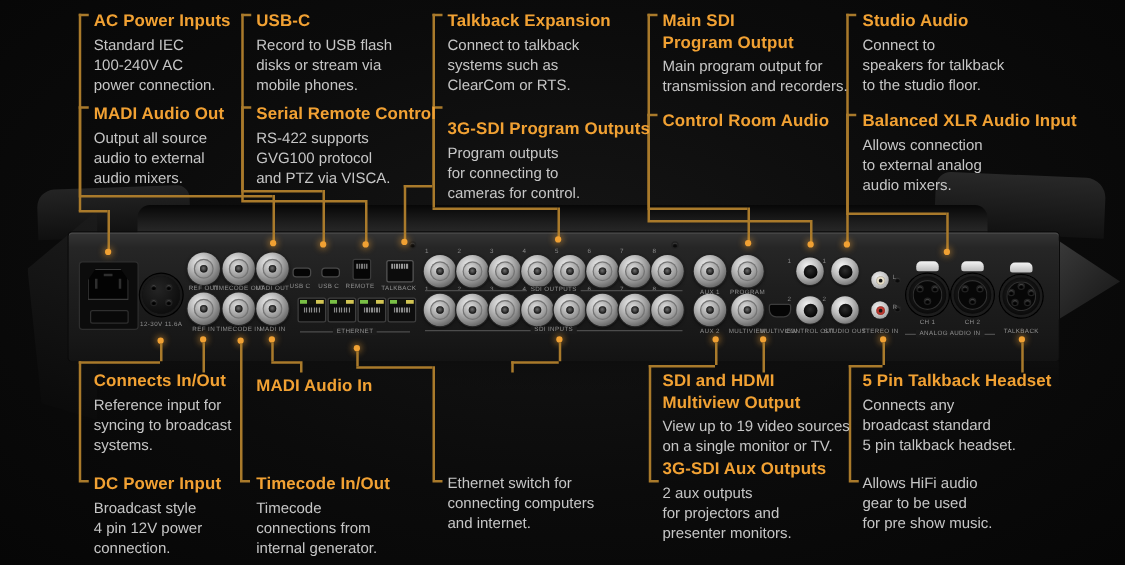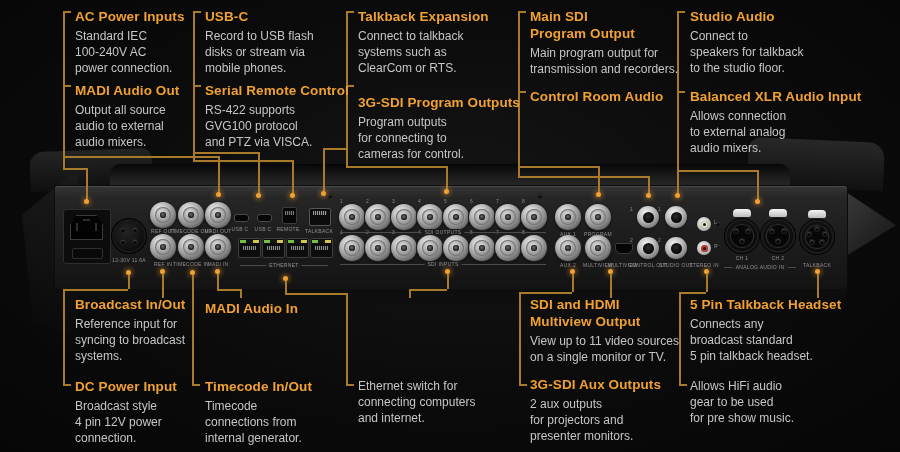--- a/index.html
+++ b/index.html
@@ -20,21 +20,21 @@
     margin:0;font-size:12px;line-height:16px;color:#C6C6C6;white-space:pre-line;
   }
   .t1{left:75px;top:8px}   .t2{left:75px;top:82px}
   .t3{left:205px;top:8px}  .t4{left:205px;top:82px}
   .t5{left:358px;top:8px}  .t6{left:358px;top:94px}
   .t7{left:530px;top:8px}  .t8{left:530px;top:88px}
   .t9{left:690px;top:8px}  .t10{left:690px;top:88px}
   .b1{left:75px;top:296px}  .b2{left:75px;top:378px}
   .b3{left:205px;top:300px} .b4{left:205px;top:378px}
   .b5{left:358px;top:296px} .b6{left:358px;top:378px}
-  .b7{left:530px;top:296px} .b8{left:530px;top:376px}
+  .b7{left:530px;top:296px} .b8{left:530px;top:366px}
   .b9{left:690px;top:296px} .b10{left:690px;top:378px}
 
   
   .lv,.lh{position:absolute;background:#A97A2B;}
   .lv{width:1.5px;} .lh{height:1.5px;}
   .ldot{position:absolute;width:5px;height:5px;border-radius:50%;background:#F1A133;
         box-shadow:0 0 5px 1.5px rgba(241,161,51,.45);}
 
   
   .chassis-top{position:absolute;left:110px;top:164px;width:680px;height:25px;
@@ -462,21 +462,21 @@
 to the studio floor.</p>
   </div>
   <div class="co t10">
     <h3>Balanced XLR Audio Input</h3>
     <p>Allows connection
 to external analog
 audio mixers.</p>
   </div>
 
   <div class="co b1">
-    <h3>Broadcast In/Out</h3>
+    <h3>Connects In/Out</h3>
     <p>Reference input for
 syncing to broadcast
 systems.</p>
   </div>
   <div class="co b2">
     <h3>DC Power Input</h3>
     <p>Broadcast style
 4 pin 12V power
 connection.</p>
   </div>
@@ -490,21 +490,21 @@
 internal generator.</p>
   </div>
   <div class="co b6">
     <p>Ethernet switch for
 connecting computers
 and internet.</p>
   </div>
   <div class="co b7">
     <h3>SDI and HDMI
 Multiview Output</h3>
-    <p>View up to 11 video sources
+    <p>View up to 19 video sources
 on a single monitor or TV.</p>
   </div>
   <div class="co b8">
     <h3>3G-SDI Aux Outputs</h3>
     <p>2 aux outputs
 for projectors and
 presenter monitors.</p>
   </div>
   <div class="co b9">
     <h3>5 Pin Talkback Headset</h3>

